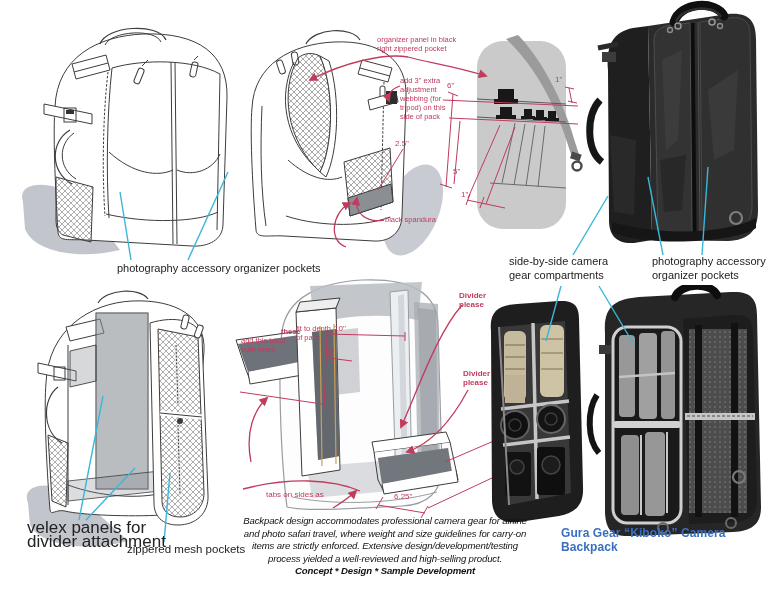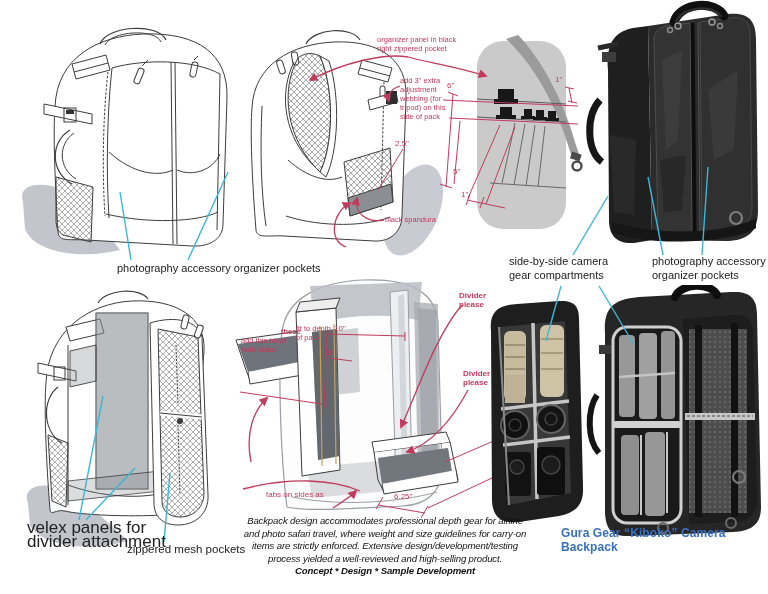--- a/index.html
+++ b/index.html
@@ -338,21 +338,21 @@
   <div class="red-dim" style="left:334px;top:324px;">10"</div>
   <div class="red-dim" style="left:327px;top:348px;">6"</div>
   <div class="red-note red-bold" style="left:459px;top:291px;font-size:8px;">Divider
 please</div>
   <div class="red-note red-bold" style="left:463px;top:369px;font-size:8px;">Divider
 please</div>
   <div class="red-note" style="left:242px;top:490px;font-size:8px;margin-left:24px;">tabs on sides as</div>
   <div class="red-dim" style="left:394px;top:492px;">6.25"</div>
 
   <div class="caption">
-    <div>Backpack design accommodates professional depth gear for airline</div>
+    <div>Backpack design accommodates professional camera gear for airline</div>
     <div>and photo safari travel, where weight and size guidelines for carry-on</div>
     <div>items are strictly enforced. Extensive design/development/testing</div>
     <div>process yielded a well-reviewed and high-selling product.</div>
     <div class="tagline">Concept * Design * Sample Development</div>
   </div>
 
   <div class="title-blue">Gura Gear “Kiboko” Camera Backpack</div>
 
 </div>
 

